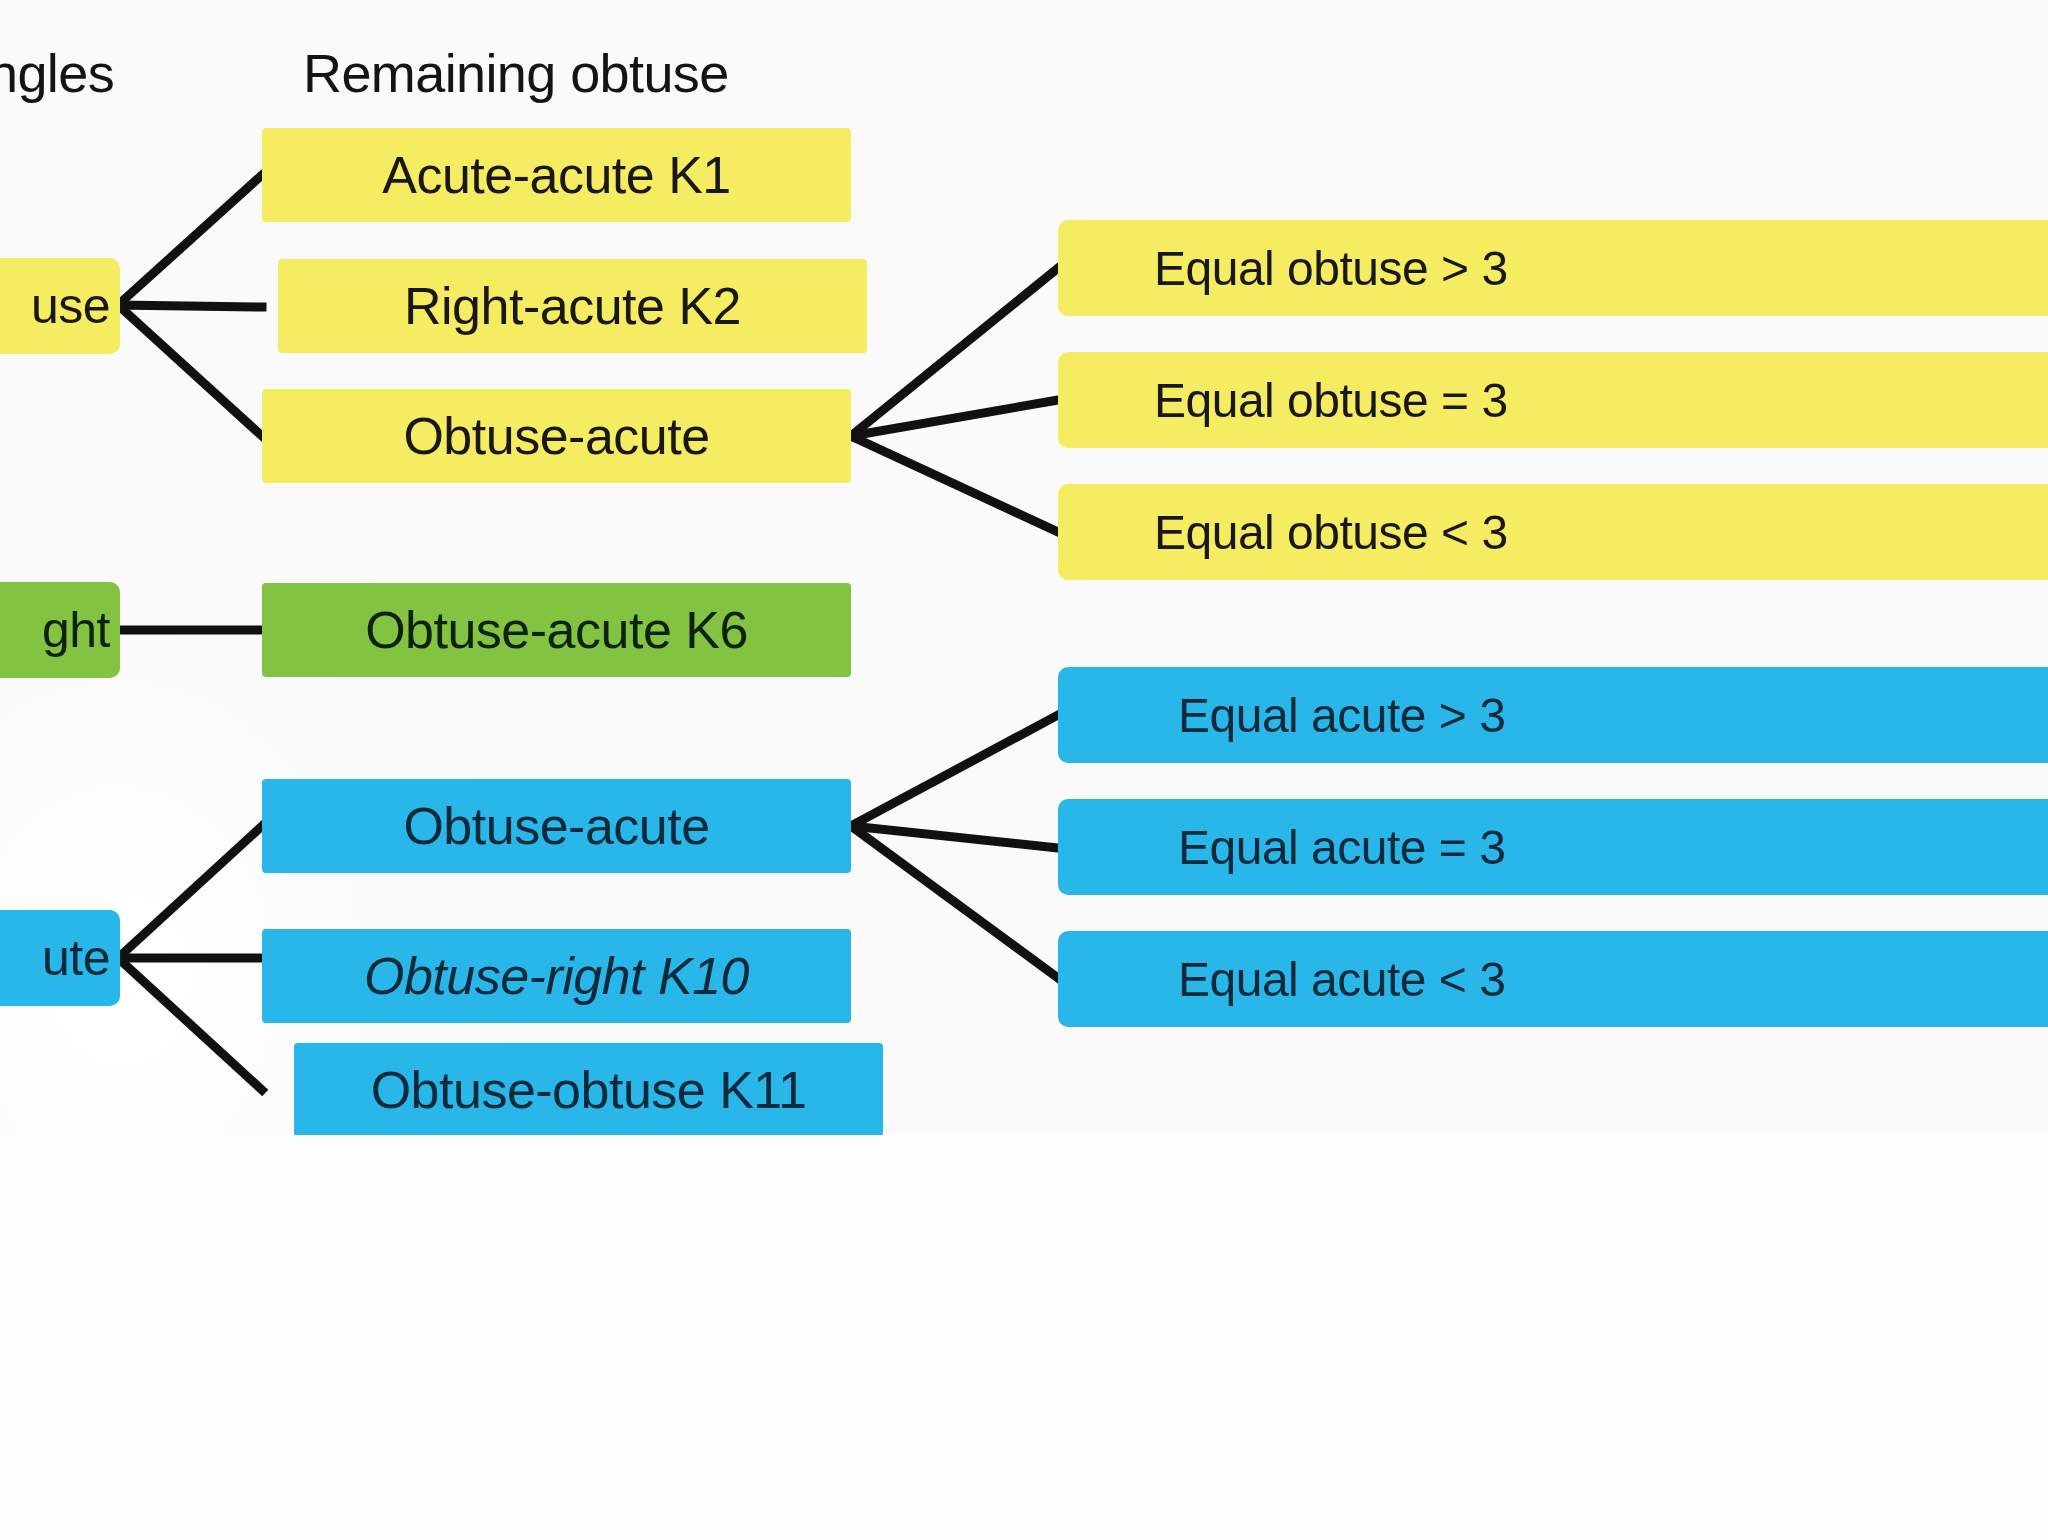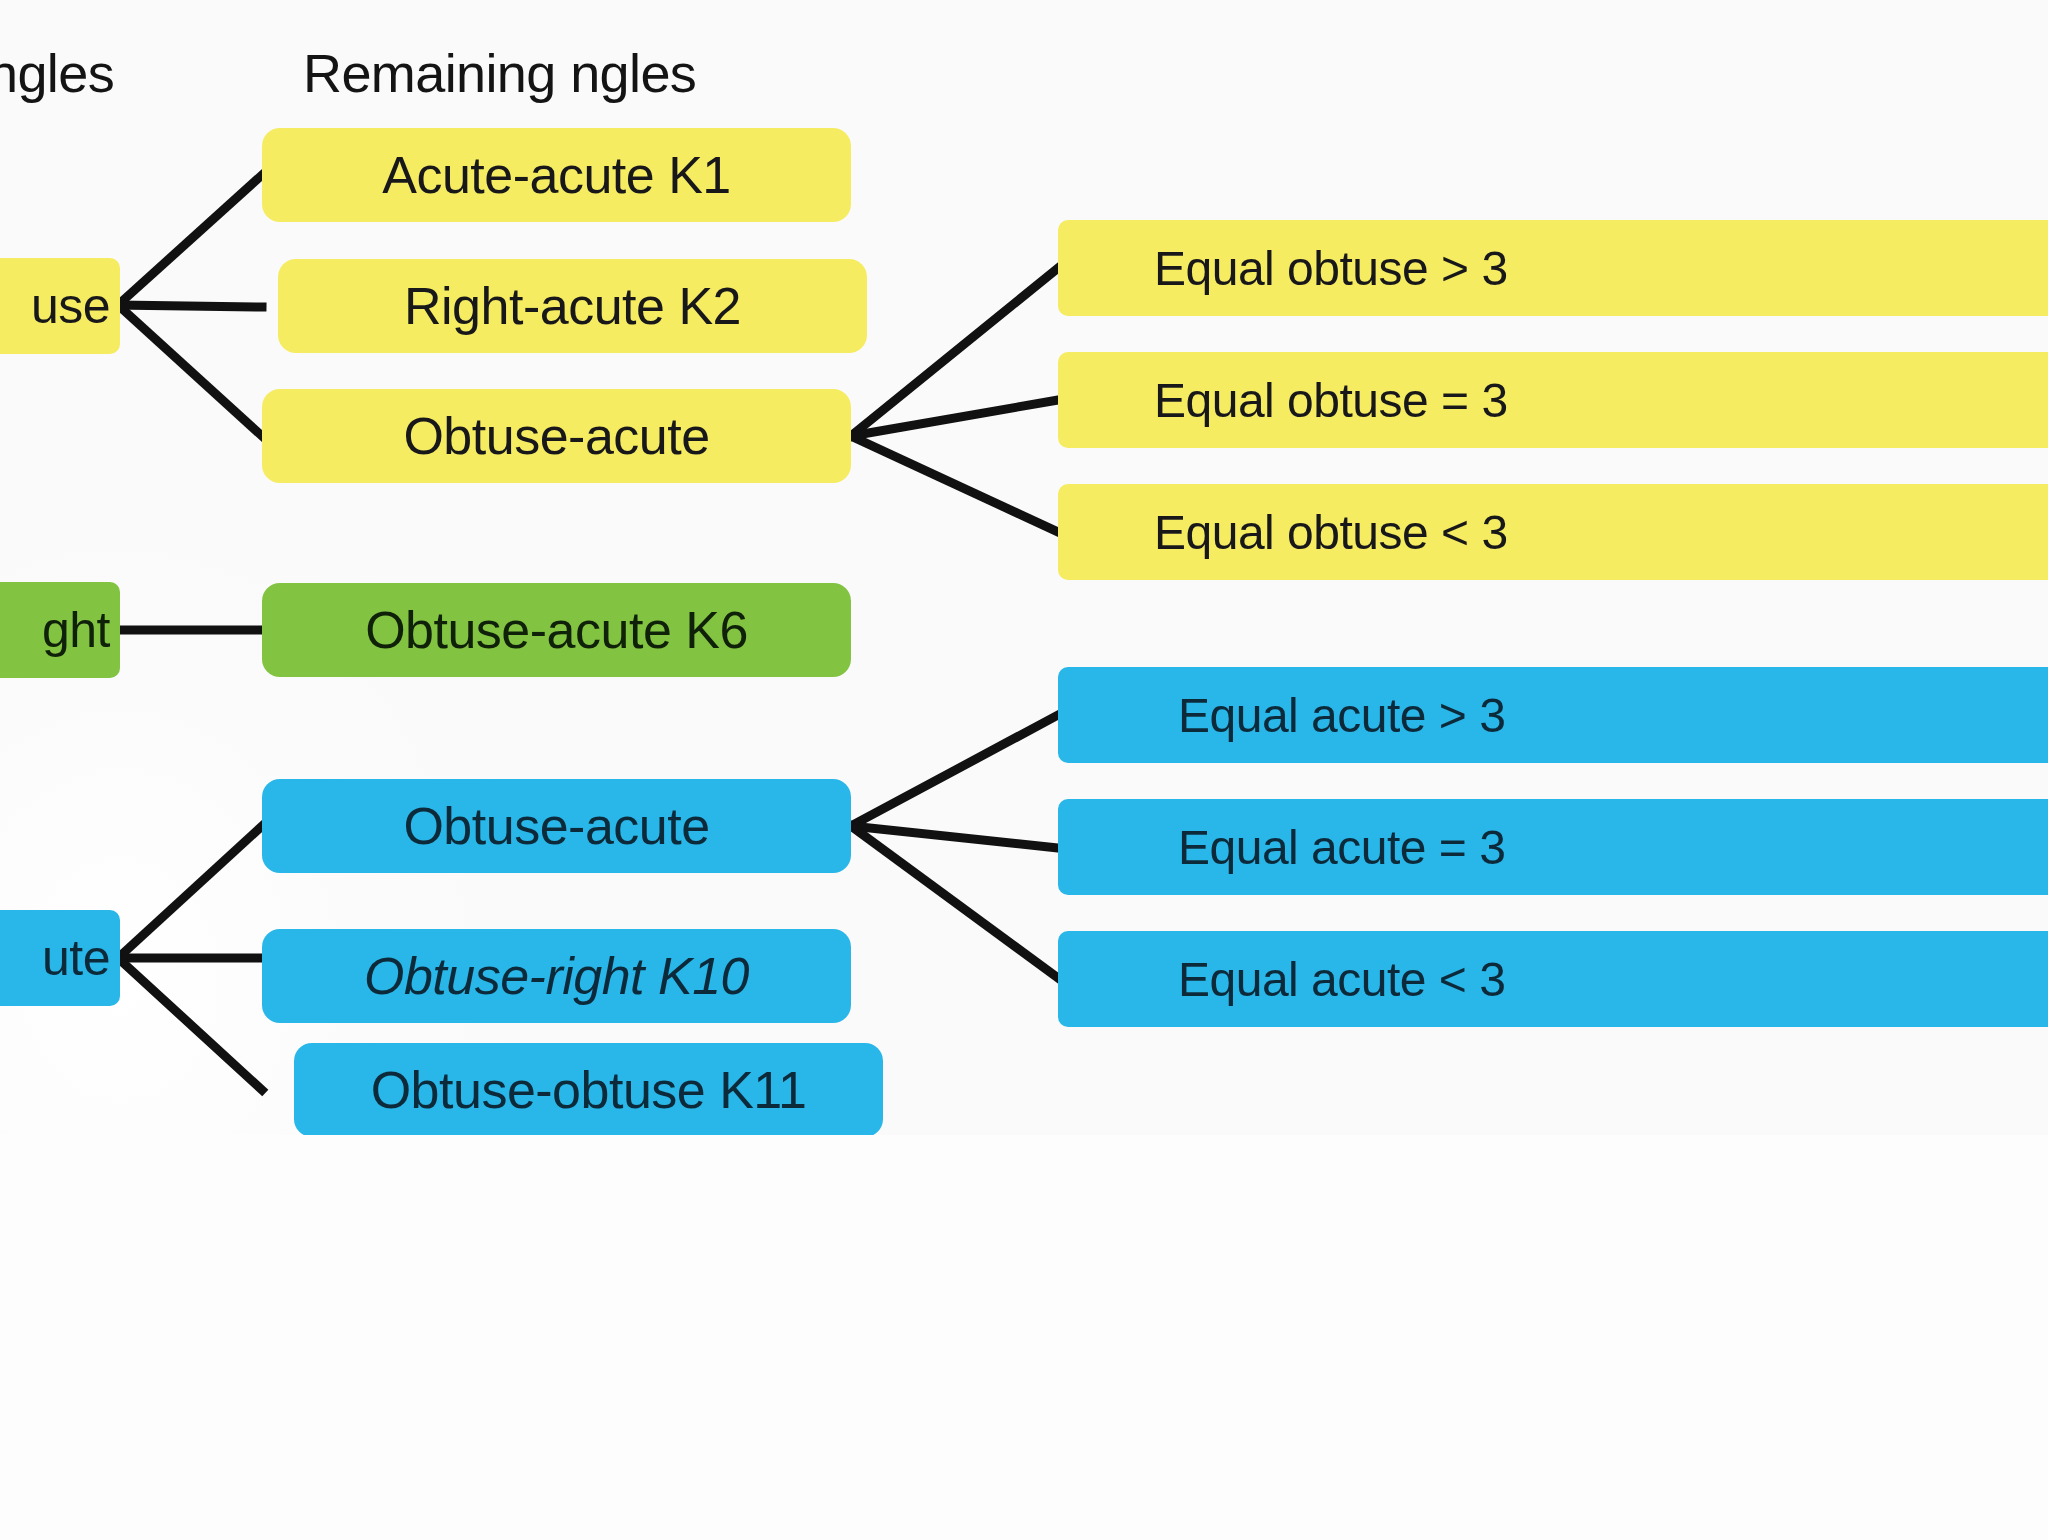--- a/index.html
+++ b/index.html
@@ -11,21 +11,21 @@
     position:relative;
   }
   #stage{position:absolute;left:0;top:0;width:2048px;height:1135px;overflow:hidden;
     background:
       radial-gradient(ellipse 420px 520px at 120px 980px, #ffffff 0%, #fbfbfb 60%, #fafafa 100%),
       linear-gradient(160deg,#fafafa 0%,#fdfdfd 35%,#ffffff 100%);
   }
   svg.edges{position:absolute;left:0;top:0;width:2048px;height:1540px;pointer-events:none;}
   .node{
     position:absolute;
-    border-radius:18px;
+    border-radius:4px;
     display:flex;align-items:center;justify-content:center;
     box-sizing:border-box;
     white-space:nowrap;
     letter-spacing:-0.5px;
   }
   .y{background:#f5ec61;color:#18181a;}
   .g{background:#82c341;color:#10210a;}
   .b{background:#29b6e8;color:#0d2a3a;}
   .hdr{
     position:absolute;color:#141414;
@@ -57,21 +57,21 @@
       <line x1="851" y1="436" x2="1058" y2="400"></line>
       <line x1="851" y1="436" x2="1058" y2="532"></line>
 
       <line x1="851" y1="826" x2="1058" y2="715"></line>
       <line x1="851" y1="826" x2="1058" y2="848"></line>
       <line x1="851" y1="826" x2="1058" y2="978"></line>
     </g>
   </svg>
 
   <div class="hdr" style="left:-12px;top:42px;">ngles</div>
-  <div class="hdr" style="left:303px;top:42px;">Remaining ngles</div>
+  <div class="hdr" style="left:303px;top:42px;">Remaining obtuse</div>
 
   <div class="node y leftstub" style="left:-60px;top:258px;width:180px;height:96px;border-radius:0 10px 10px 0;justify-content:flex-end;padding-right:10px;">use</div>
 
   <div class="node g leftstub" style="left:-60px;top:582px;width:180px;height:96px;border-radius:0 10px 10px 0;justify-content:flex-end;padding-right:10px;">ght</div>
 
   <div class="node b leftstub" style="left:-60px;top:910px;width:180px;height:96px;border-radius:0 10px 10px 0;justify-content:flex-end;padding-right:10px;">ute</div>
 
   <div class="node y mid" style="left:262px;top:128px;width:589px;height:94px;">Acute-acute K1</div>
 
   <div class="node y mid" style="left:262px;top:259px;width:589px;height:94px;margin-left:16px;">Right-acute K2</div>

